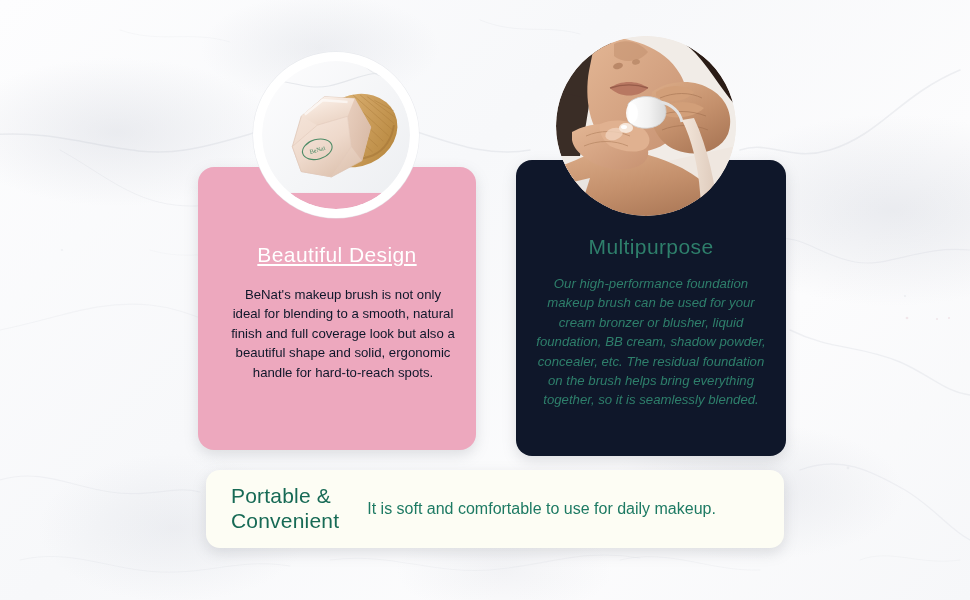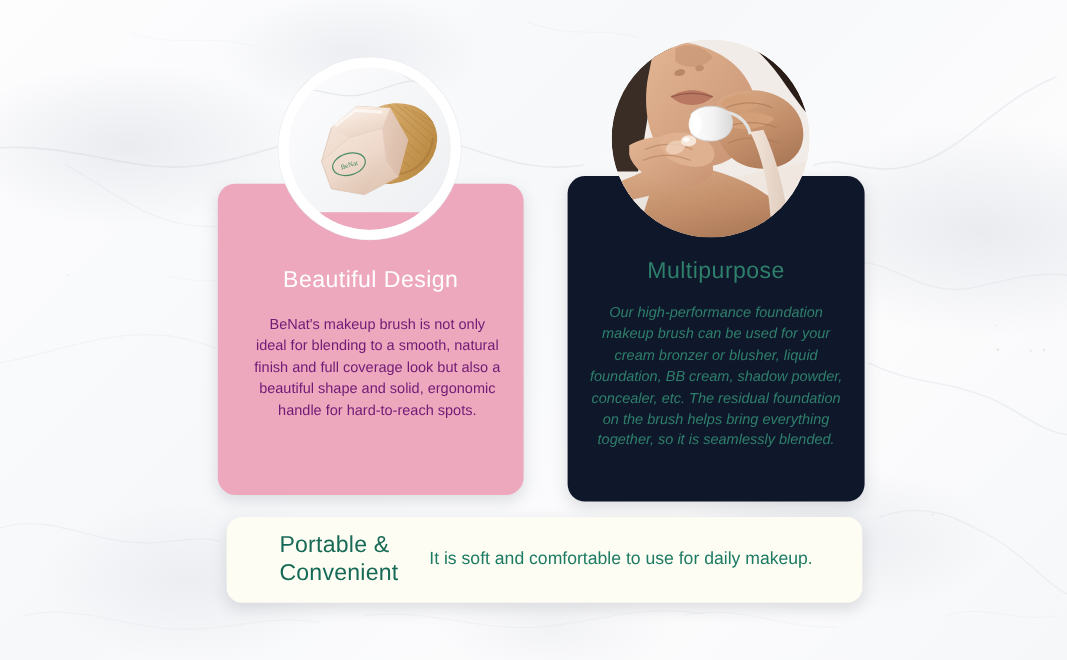--- a/index.html
+++ b/index.html
@@ -55,33 +55,33 @@
     font-weight: 400;
     letter-spacing: 0.4px;
   }
   .card-body {
     font-size: 13.2px;
     line-height: 1.47;
     font-weight: 400;
   }
 
   #card-design .card-inner { padding: 76px 20px 0; }
-  #card-design .card-title { color: #ffffff; margin-bottom: 18px; }
-  #card-design .card-body  { color: #701a75; margin-left: 12px; }
+  #card-design .card-title { color: #ffffff; margin-bottom: 18px; text-decoration: underline; }
+  #card-design .card-body  { color: #0f172a; margin-left: 12px; }
 
   #card-multipurpose .card-inner { padding: 75px 18px 0; }
   #card-multipurpose .card-title { color: #2e7f6b; margin-bottom: 15px; }
   #card-multipurpose .card-body  { color: #2e7f6b; font-style: italic; }
 
   
   #card-portable .bar-inner {
     display: flex;
     align-items: center;
     height: 100%;
-    padding: 0 22px 0 48px;
+    padding: 0 22px 0 25px;
     gap: 28px;
   }
   #portable-title {
     color: #176a55;
     font-size: 21px;
     line-height: 1.18;
     white-space: pre-line;
     flex: 0 0 auto;
     letter-spacing: 0.2px;
   }

